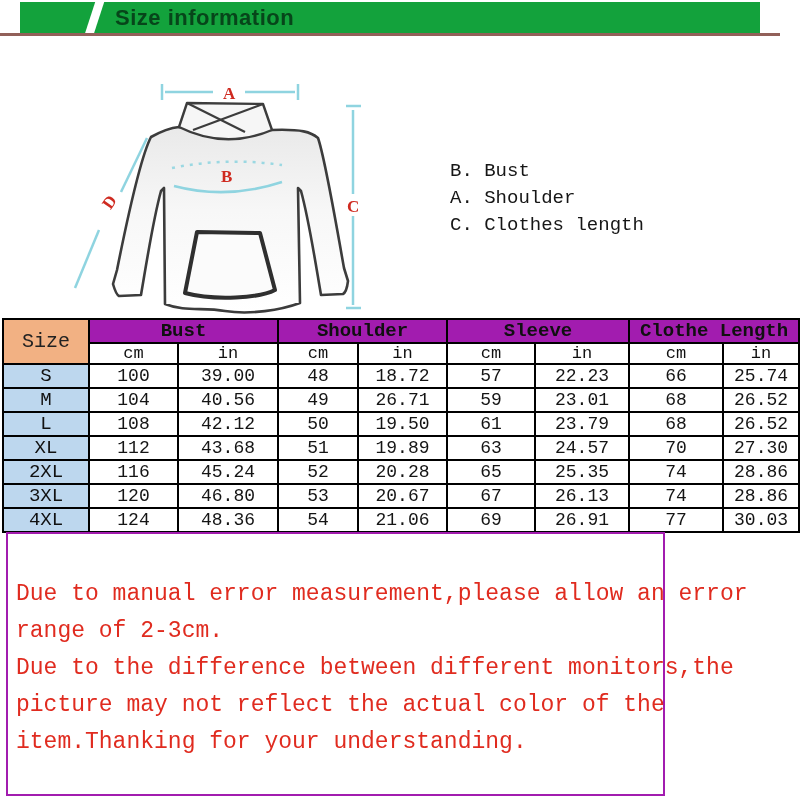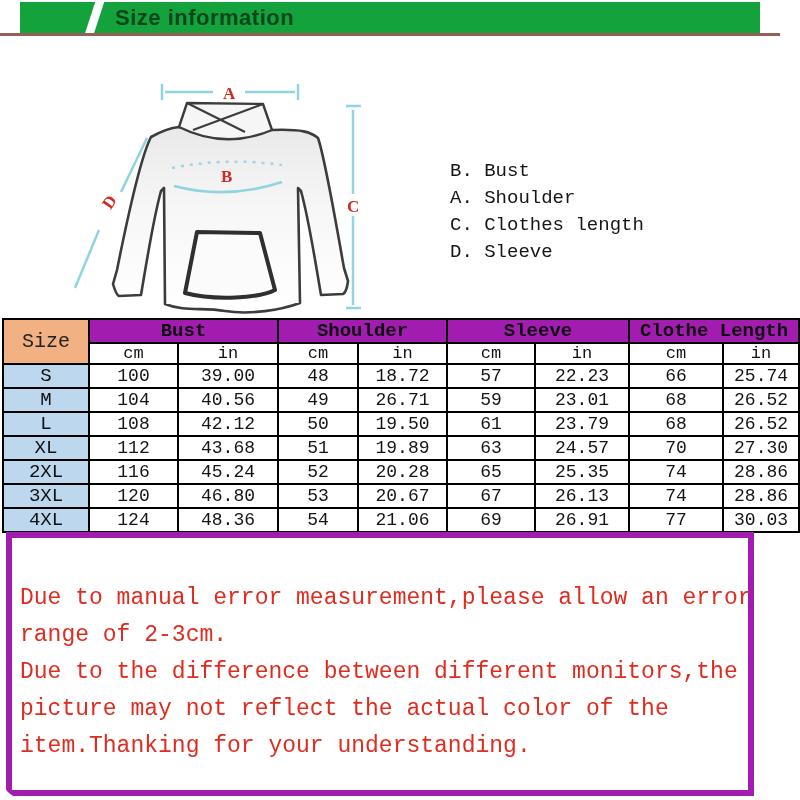--- a/index.html
+++ b/index.html
@@ -1,19 +1,19 @@
 <!DOCTYPE html>
 <html><head>
 <meta charset="utf-8">
 <style>
   * { margin:0; padding:0; box-sizing:border-box; }
   html,body { background:#ffffff; }
   #page {
     position:relative; width:800px; height:800px; background:#fff;
-    overflow:hidden; font-family:"Liberation Mono", monospace;border-radius:27px;
+    overflow:hidden; font-family:"Liberation Mono", monospace;
   }
   
   .banner {
     position:absolute; left:20px; top:2px; width:740px; height:31px;
     background:#13a23c; overflow:hidden;
   }
   .banner-slash {
     position:absolute; left:70px; top:-4px; width:9px; height:40px;
     background:#ffffff; transform:skewX(-18deg);
   }
@@ -52,22 +52,22 @@
   }
   .size-table .thin-l { border-left-width:1px; }
   th.group-h { background:#a21caf; font-size:19px; font-weight:bold; height:24px; color:#101010;font-family:Liberation Mono, monospace; }
   th.size-h  { background:#f2b183; font-size:20px; font-weight:normal; color:#222;margin-top:40px; }
   td.unit    { font-size:17px; height:15px; color:#111; }
   td.sizecol { background:#bdd7ee; font-size:19px; color:#111; height:23px; }
   td.num     { font-size:18px; color:#141414;margin-left:46px; }
   .red       { color:#e02b1f; }
   
   .disclaimer {
-    position:absolute; left:6px; top:532px; width:748px; height:264px;
-    border:6px solid #a21caf; background:#fff;
+    position:absolute; left:6px; top:532px; width:659px; height:264px;
+    border:2px solid #a21caf; background:#fff;
     padding:42px 8px 0 8px;
   }
   .disclaimer-line {
     font-size:23px; line-height:37px; color:#e02b1f; white-space:pre;
   }
 </style>
 </head>
 <body>
 
 <div id="page">
@@ -134,21 +134,20 @@
     <text class="mark-letter" x="168" y="41">A</text>
     <text class="mark-letter" x="166" y="124">B</text>
     <text class="mark-letter" x="292" y="154">C</text>
     <text class="mark-letter" x="48" y="150" transform="rotate(-55 54 144)">D</text>
   </svg>
 
   <div class="legend">
     <div class="legend-item">B. Bust</div>
     <div class="legend-item">A. Shoulder</div>
     <div class="legend-item">C. Clothes length</div>
-    <div class="legend-item">D. Sleeve</div>
   </div>
 
   <div class="size-table-wrap">
     <table class="size-table">
       <colgroup>
         <col style="width:86px">
           <col style="width:89px">
           <col style="width:100px">
         <col style="width:80px">
           <col style="width:89px">

